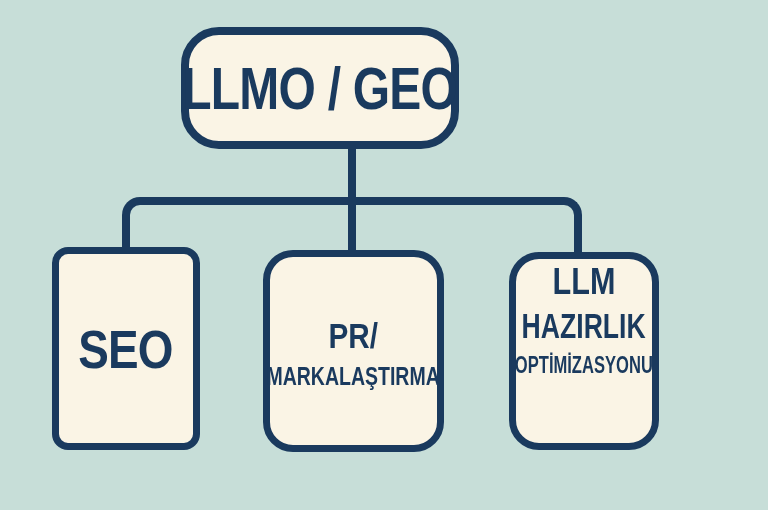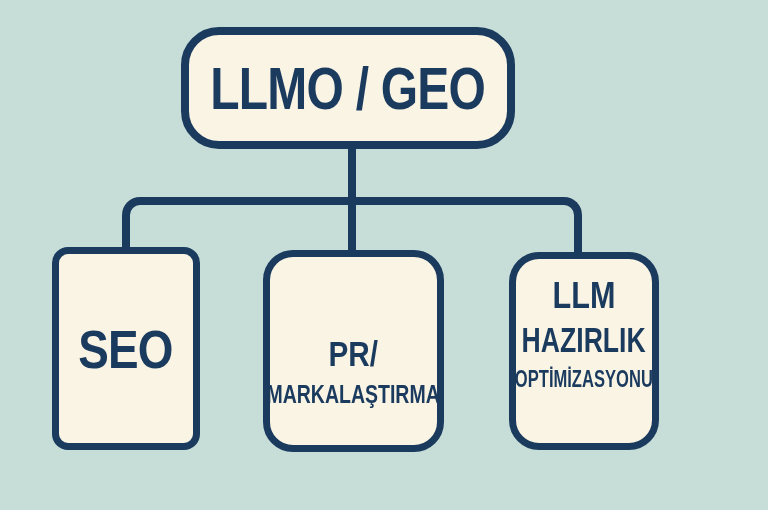--- a/index.html
+++ b/index.html
@@ -30,21 +30,21 @@
     z-index: 2;
   }
   .node .line {
     display: block;
     white-space: nowrap;
     transform-origin: 50% 50%;
   }
   
   .node-root {
     left: 181px; top: 27px;
-    width: 334px; height: 122px;
+    width: 278px; height: 122px;
     border-width: 8px;
     border-radius: 38px;
   }
   .node-root .line {
     font-size: 60px;
     letter-spacing: -1px;
     transform: scaleX(0.80);
   }
   
   .stem {
@@ -75,39 +75,38 @@
     font-size: 54px;
     letter-spacing: -1px;
     transform: scaleX(0.85);
   }
   
   .node-pr {
     left: 263px; top: 250px;
     width: 181px; height: 202px;
     border-radius: 30px;
     justify-content: flex-start;
-    padding-top: 74px;
+    padding-top: 56px;
   }
   .node-pr .line-1 {
     font-size: 35px;
     line-height: 46px;
     transform: scaleX(0.85);
   }
   .node-pr .line-2 {
     font-size: 25px;
     line-height: 34px;
     transform: scaleX(0.78);
   }
   
   .node-llm {
     left: 509px; top: 252px;
     width: 150px; height: 198px;
     border-radius: 30px;
     justify-content: flex-start;
-    padding-top: 14px;
   }
   .node-llm .line-1 {
     font-size: 36px;
     line-height: 46px;
     transform: scaleX(0.85);
   }
   .node-llm .line-2 {
     font-size: 35px;
     line-height: 42px;
     transform: scaleX(0.76);

